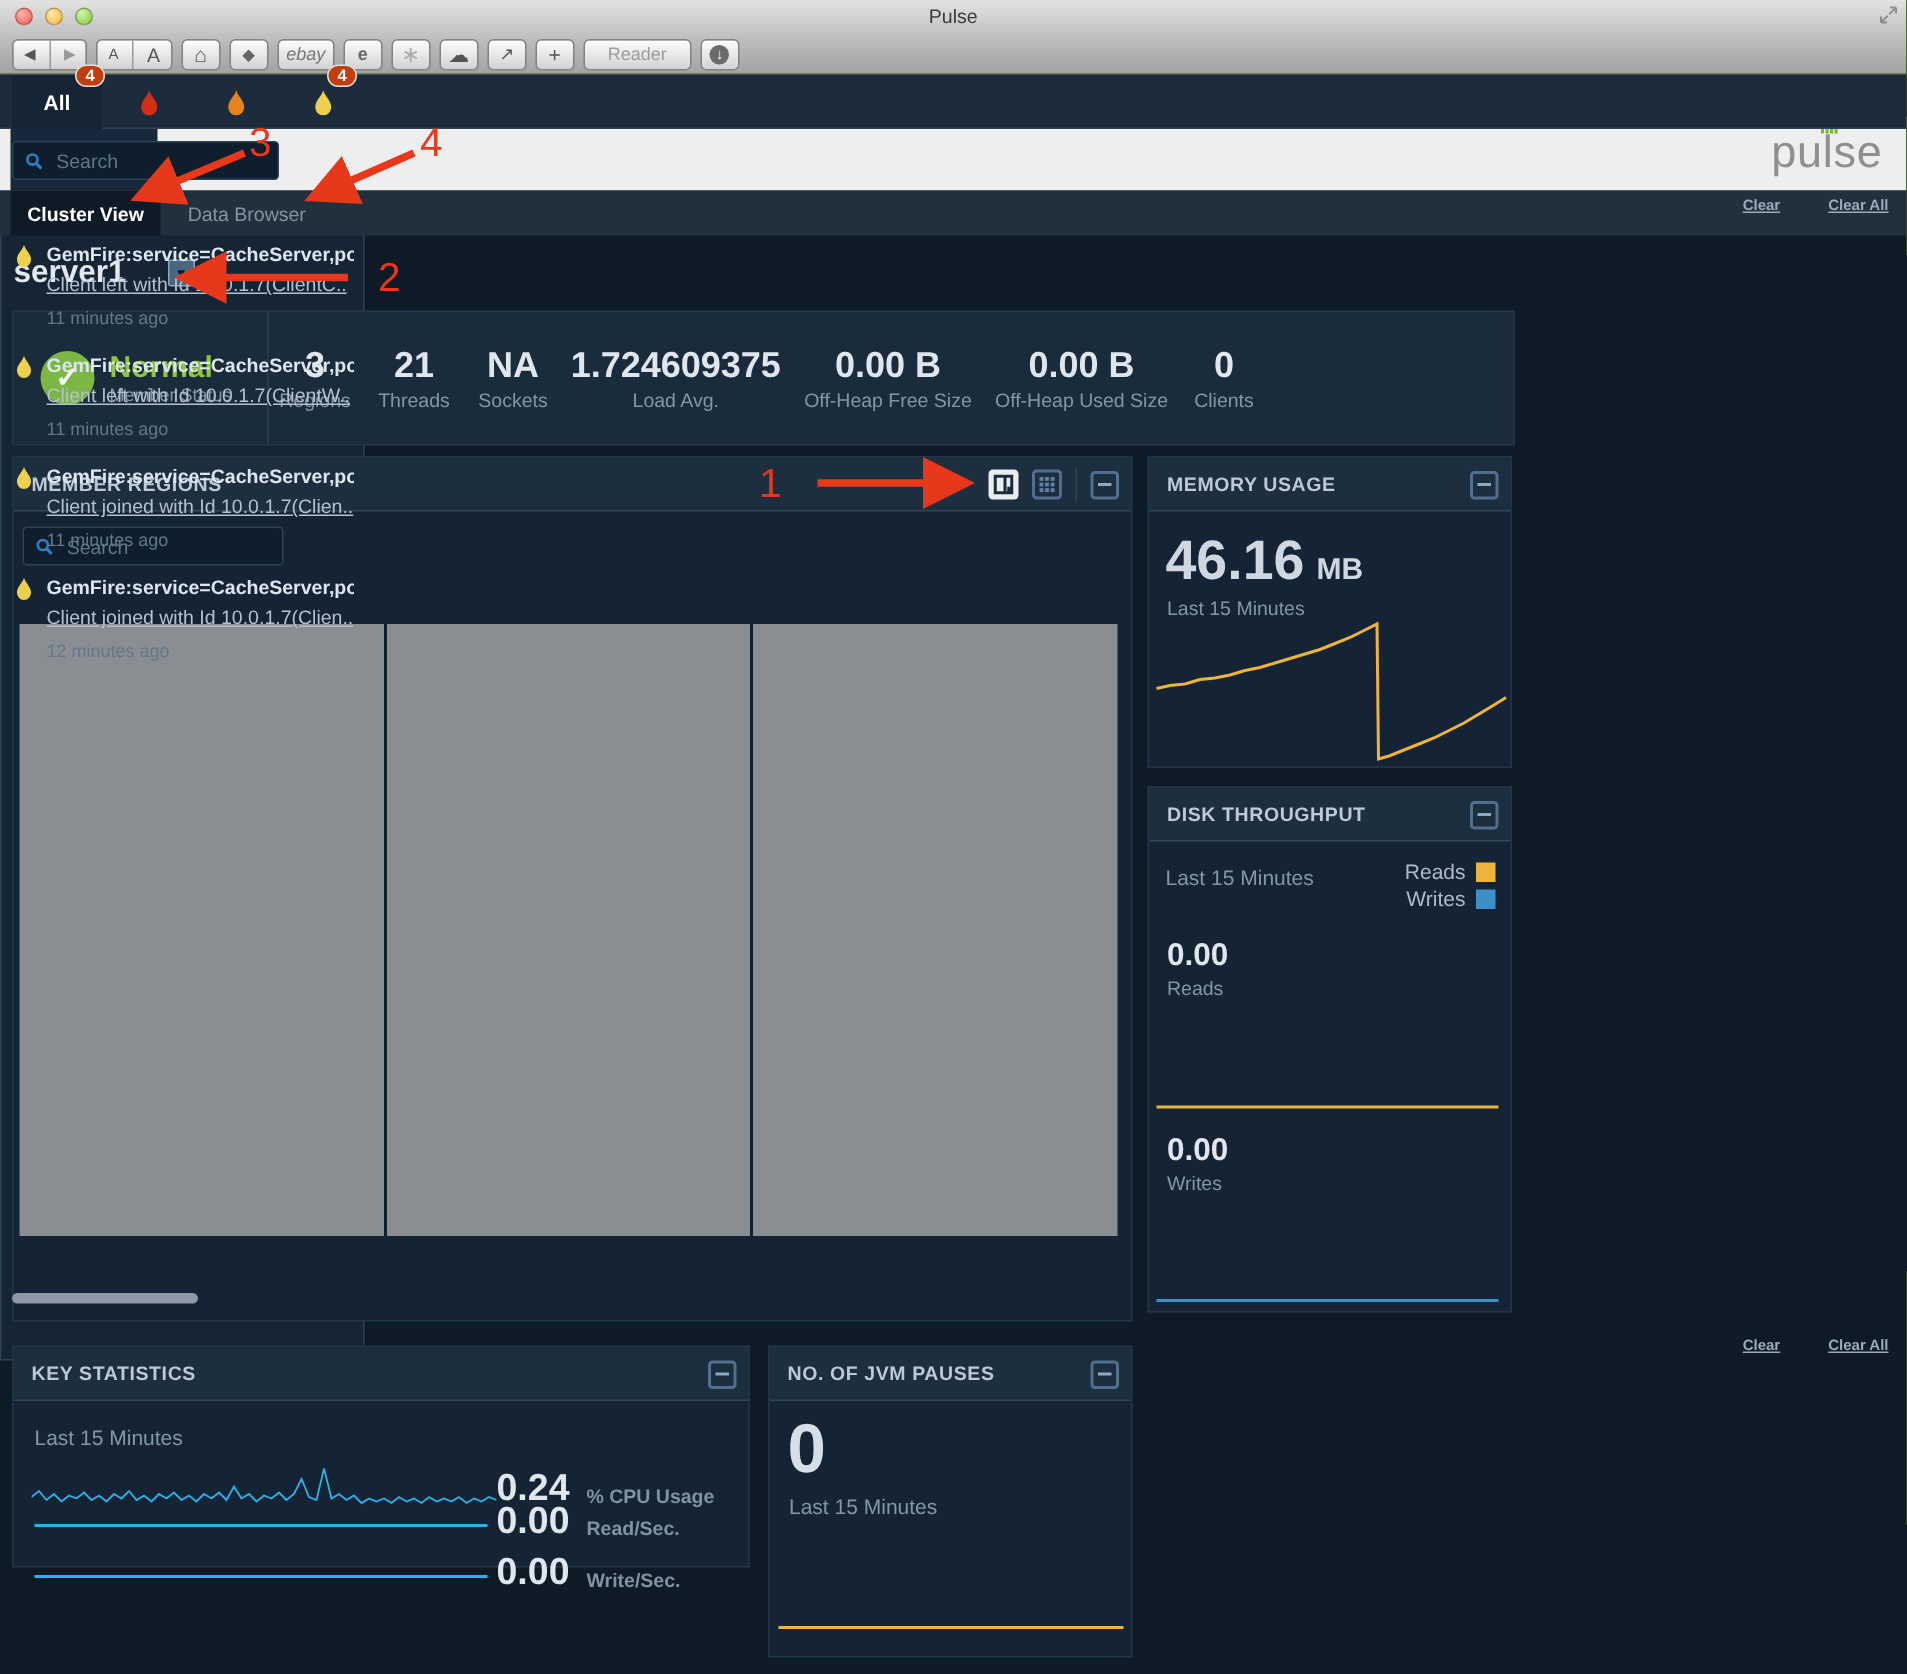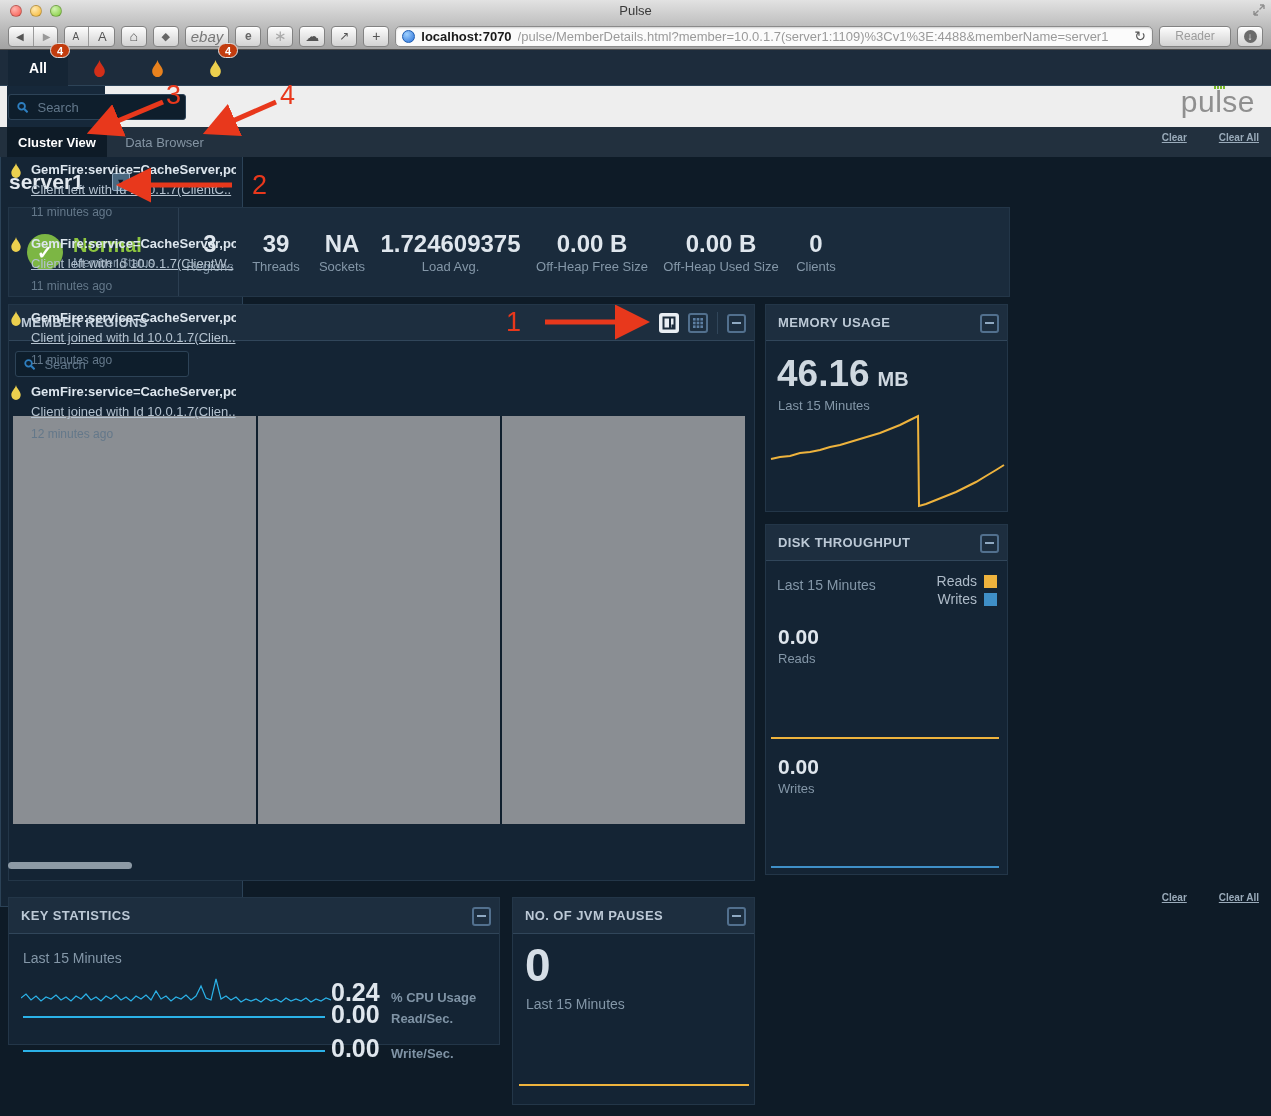--- a/index.html
+++ b/index.html
@@ -179,43 +179,37 @@
         <span class="dv"></span>
         <span style="font-size:13px;">A</span>
       </div>
       <div class="tbtn">
           <span style="font-size:14px;">⌂</span>
         </div>
       <div class="tbtn">
           <span style="font-size:11px;color:#666;">◆</span>
         </div>
       <div class="tbtn">
-          <span style="font-size:15px;font-style:italic;color:#777;">ebay</span>
+          <span style="font-size:12px;font-style:italic;color:#777;">ebay</span>
         </div>
       <div class="tbtn">
           <span style="font-size:12px;font-weight:bold;color:#666;">e</span>
         </div>
       <div class="tbtn">
           <span style="font-size:15px;color:#aaa;">∗</span>
         </div>
       <div class="tbtn">
           <span style="font-size:14px;">☁</span>
         </div>
       <div class="tbtn">
           <span style="font-size:12px;">↗</span>
         </div>
       <div class="tbtn">
           <span style="font-size:14px;">+</span>
         </div>
-      <div class="urlbar">
-        <span class="favicon"></span>
-        <span class="url-host">localhost:7070</span>
-        <span class="url-path">/pulse/MemberDetails.html?member=10.0.1.7(server1:1109)%3Cv1%3E:4488&amp;memberName=server1</span>
-        <span class="reload">↻</span>
-      </div>
       <div class="tbtn reader-btn" style="width:72px;">Reader</div>
       <div class="tbtn">
           <span class="dl-circle">↓</span>
         </div>
     </div>
   </div>
 
   <div class="page">
 
     <div class="topbar">
@@ -260,21 +254,21 @@
         <span class="stxt">
           <div class="big">Normal</div>
           <div class="sub">Member Status</div>
         </span>
       </div>
       <div class="stat" style="width:62px">
         <span class="v">3</span>
           <span class="l">Regions</span>
       </div>
       <div class="stat" style="width:70px">
-        <span class="v">39</span>
+        <span class="v">21</span>
           <span class="l">Threads</span>
       </div>
       <div class="stat" style="width:62px">
         <span class="v">NA</span>
           <span class="l">Sockets</span>
       </div>
       <div class="stat" style="width:155px">
         <span class="v">1.724609375</span>
           <span class="l">Load Avg.</span>
       </div>

